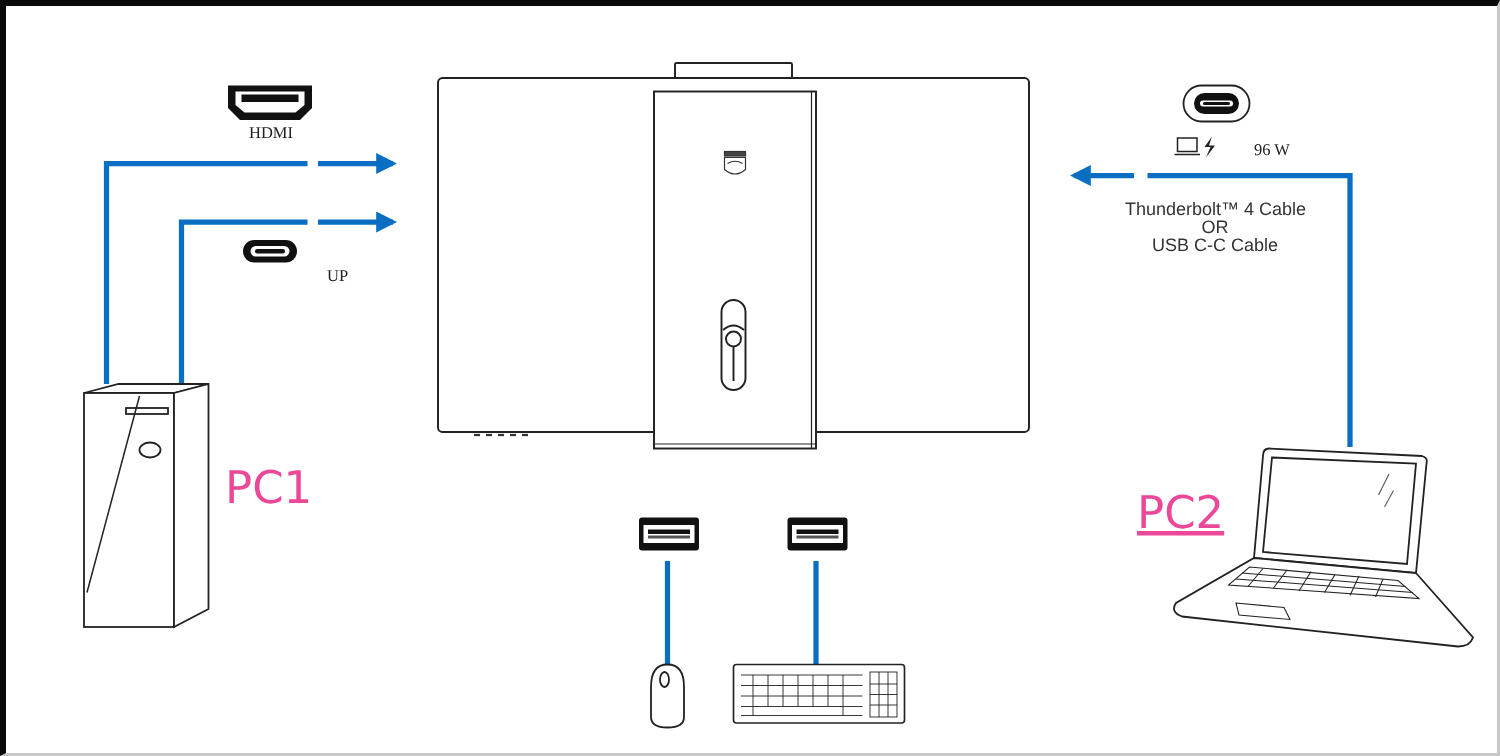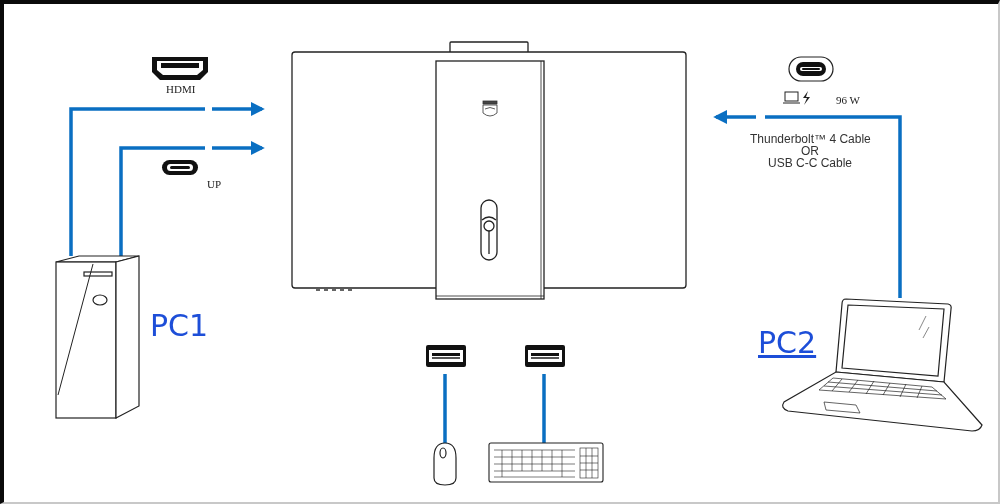--- a/index.html
+++ b/index.html
@@ -4,21 +4,21 @@
 <style>
   html, body { margin:0; padding:0; background:#fff; }
   body { width:1000px; height:504px; overflow:hidden; position:relative; font-family:"DejaVu Sans", sans-serif; }
   .frame { position:absolute; left:0; top:0; width:1000px; height:504px; box-sizing:border-box;
            border-top:4px solid #0a0a0a; border-left:4px solid #0a0a0a;
            border-right:2px solid #c8c8c8; border-bottom:2px solid #c8c8c8; background:#fff; }
   svg.diagram { position:absolute; left:0; top:0; }
   .lbl { position:absolute; color:#222; white-space:nowrap; }
   .small { font-size:11px; font-family:Liberation Serif, serif; }
   .cable-text { font-size:12px; line-height:12px; text-align:center; font-family:"Liberation Sans", sans-serif; color:#333; }
-  .pc-label { font-size:30px; font-family:"DejaVu Sans", sans-serif; color:#1d4ed8; }
+  .pc-label { font-size:30px; font-family:"DejaVu Sans", sans-serif; color:#ec4899; }
 </style>
 </head>
 <body>
 
 <div class="frame"></div>
 
 <svg class="diagram" width="1000" height="504" viewBox="0 0 1000 504">
   <defs>
     <marker id="arrowBlue" viewBox="0 0 10 10" refX="8" refY="5" markerWidth="4" markerHeight="4" orient="auto">
       <path d="M0,0 L10,5 L0,10 z" fill="#0a6fc2"></path>
@@ -161,21 +161,21 @@
       <line x1="522" y1="450" x2="522" y2="471"></line>
       <line x1="532" y1="450" x2="532" y2="471"></line>
       <line x1="542" y1="450" x2="542" y2="471"></line>
       <line x1="552" y1="450" x2="552" y2="471"></line>
       <line x1="562" y1="450" x2="562" y2="477"></line>
     </g>
   </g>
 </svg>
 
 <div class="lbl small" style="left:166px;top:83px;">HDMI</div>
-<div class="lbl small" style="left:163px;top:178px;padding-left:44px;">UP</div>
+<div class="lbl small" style="left:174px;top:178px;padding-left:44px;">UP</div>
 <div class="lbl pc-label" style="left:150px;top:308px;">PC1</div>
 <div class="lbl pc-label" style="left:758px;top:325px;text-decoration:underline;">PC2</div>
 <div class="lbl small" style="left:812px;top:94px;margin-left:24px;">96 W</div>
 
 <div class="lbl cable-text" style="left:750px;top:133px;width:120px;">
   <div>Thunderbolt™ 4 Cable</div>
   <div>OR</div>
   <div>USB C-C Cable</div>
 </div>
 

